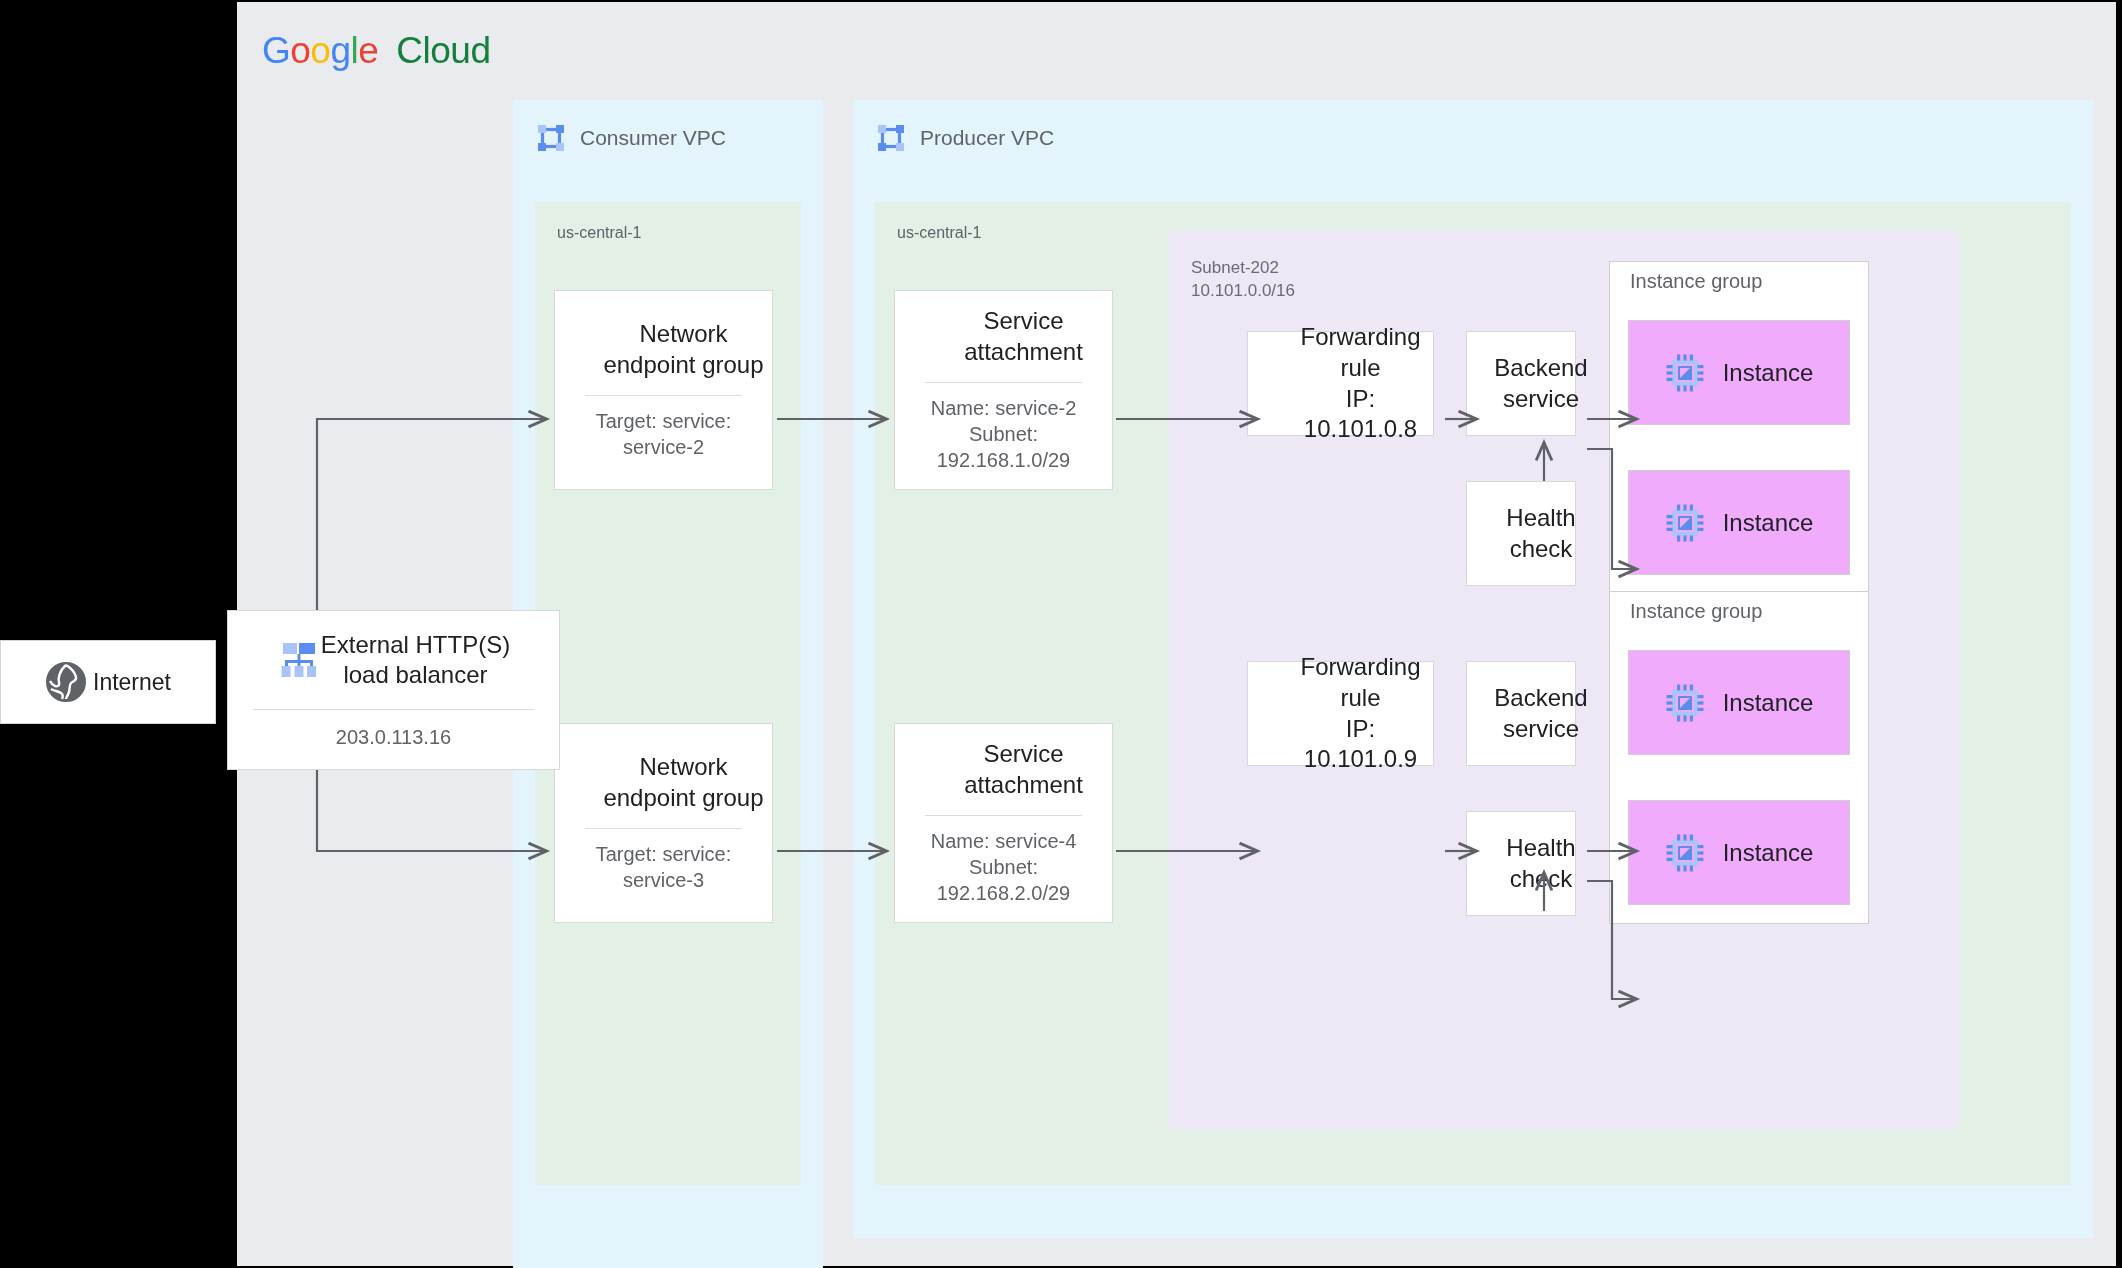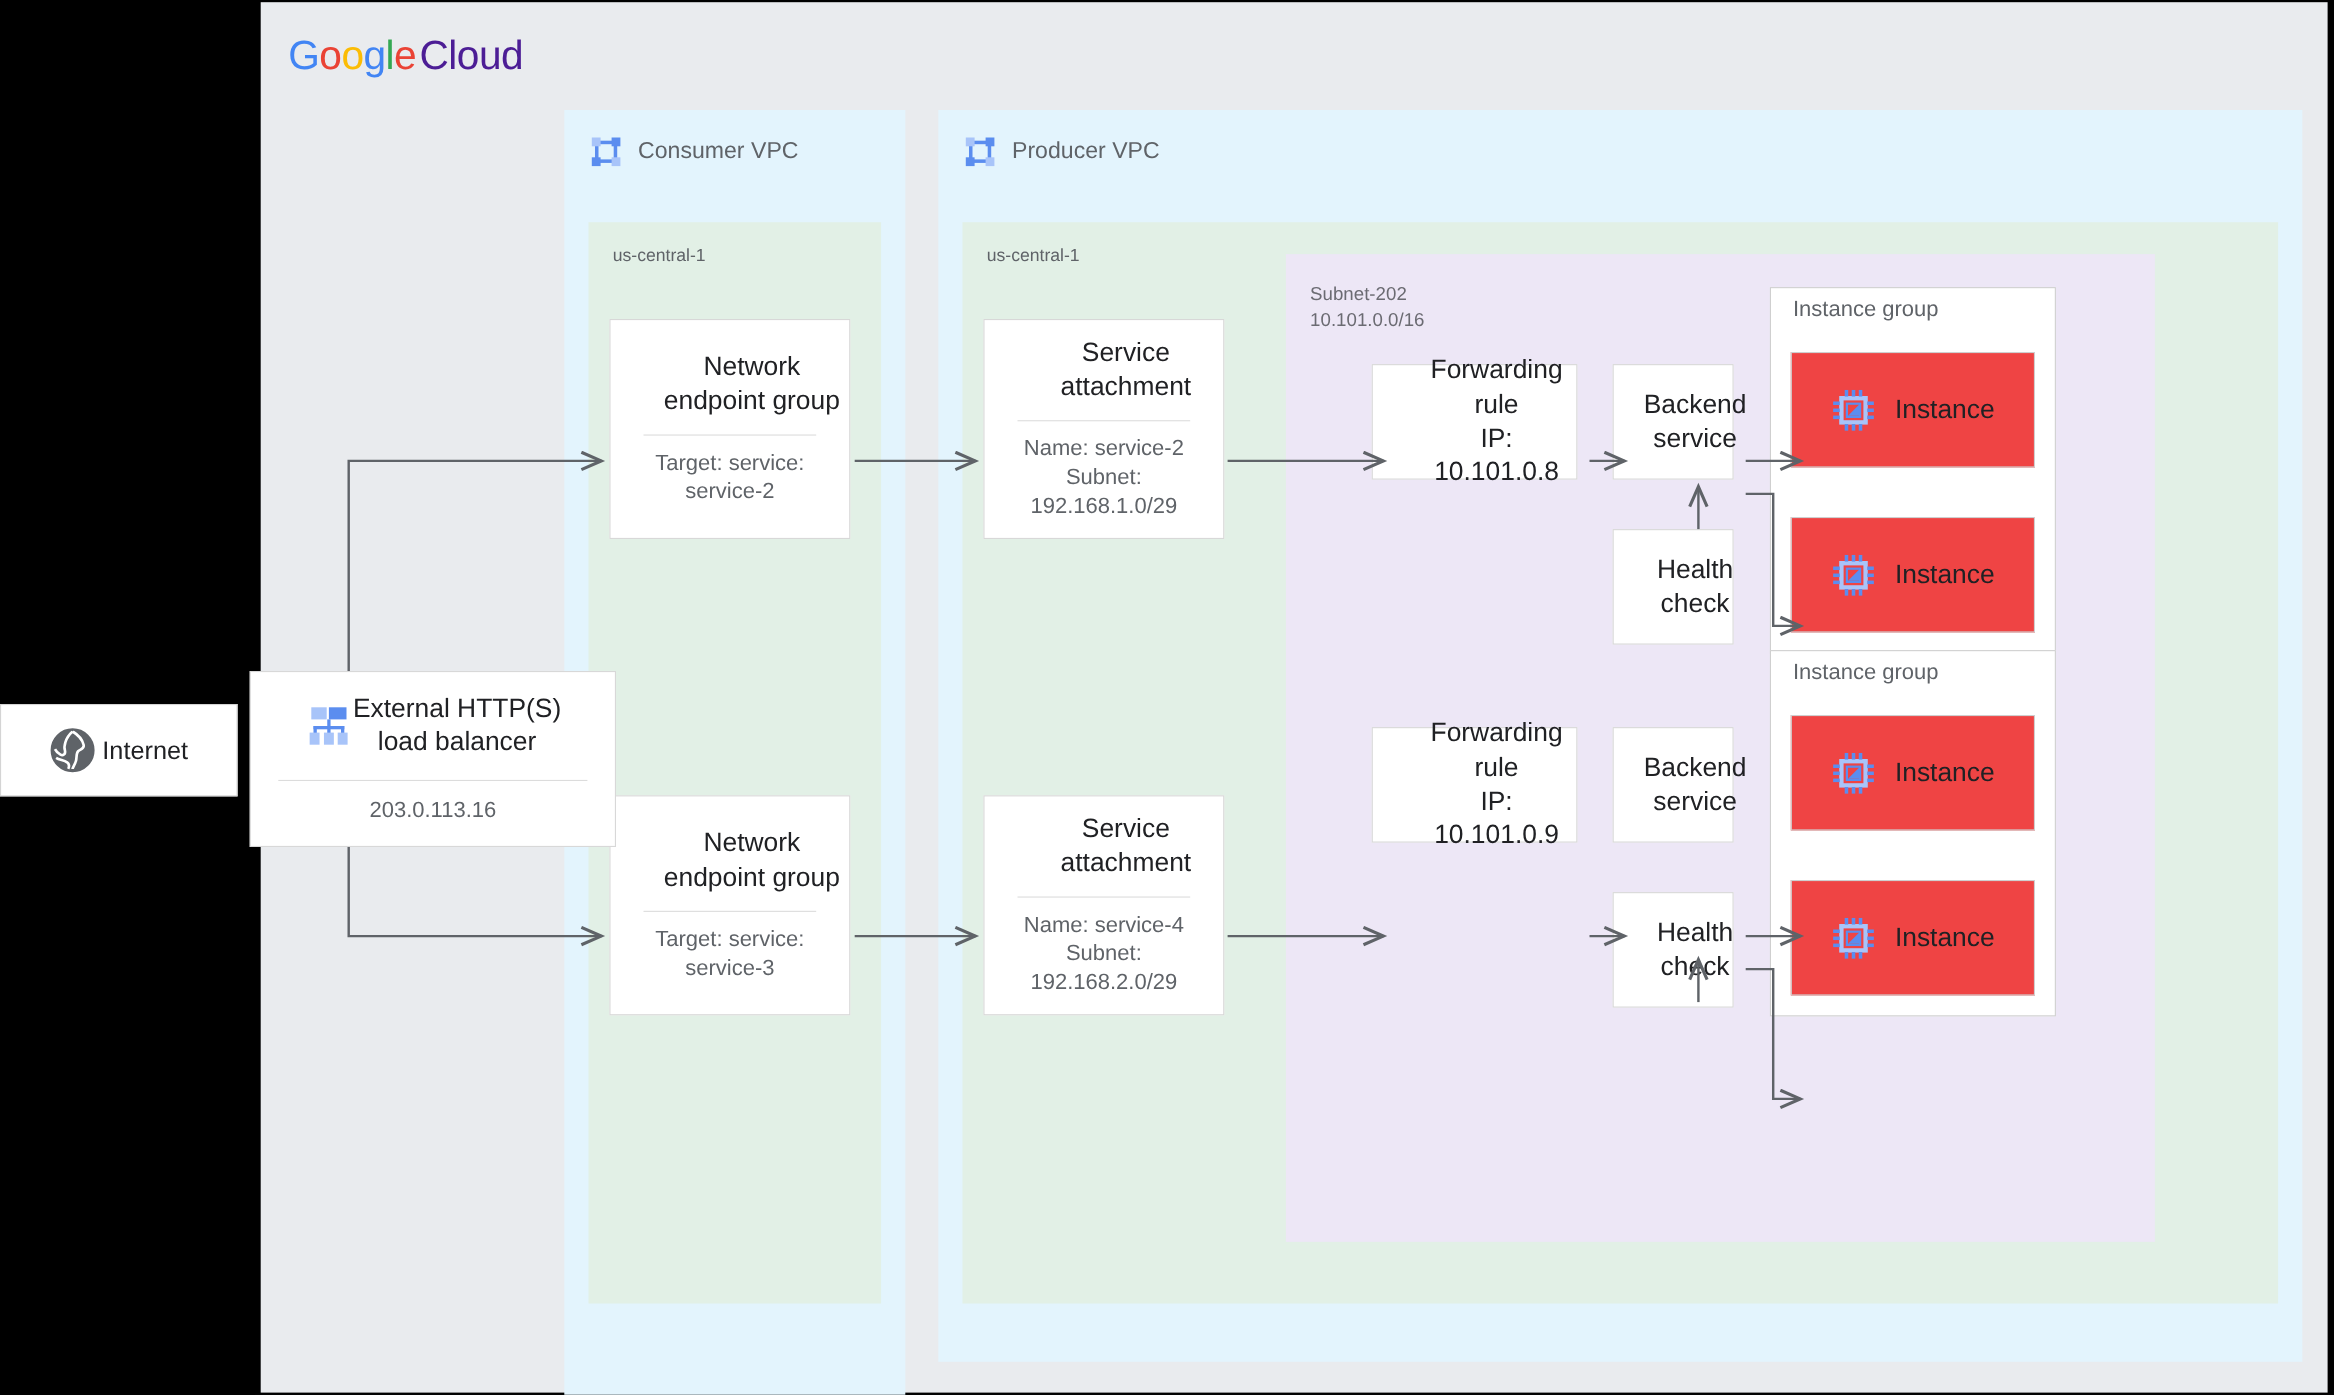--- a/index.html
+++ b/index.html
@@ -20,21 +20,21 @@
 
   
   .gc-logo {
     position: absolute; left: 25px; top: 28px;
     font-size: 37px; letter-spacing: -0.5px;
     white-space: nowrap;
   }
   .gc-logo span { font-family: "Liberation Sans", sans-serif; }
   .g1 { color: #4285F4; } .g2 { color: #EA4335; } .g3 { color: #FBBC05; }
   .g4 { color: #4285F4; } .g5 { color: #34A853; } .g6 { color: #EA4335; }
-  .gc-cloud { color: #4c1d95; margin-left: 3px; }
+  .gc-cloud { color: #15803d; margin-left: 18px; }
 
   
   .internet-box {
     position: absolute; left: 0px; top: 640px;
     width: 216px; height: 84px;
     background: #ffffff; border: 1px solid #d4d4d4;
     display: flex; align-items: center; justify-content: center; gap: 6px;
   }
   .internet-label { font-size: 23px; color: #202124; }
 
@@ -82,21 +82,21 @@
 
   
   .igroup {
     position: absolute; background: #ffffff; border: 1px solid #cfcfcf;
   }
   .igroup-label {
     position: absolute; top: 8px; left: 20px;
     font-size: 20px; color: #5f6368;
   }
   .instance {
-    position: absolute; background: #ef4444; border: 1px solid #cfcfcf;
+    position: absolute; background: #f0abfc; border: 1px solid #cfcfcf;
     display: flex; align-items: center; justify-content: center; gap: 18px;
   }
   .instance-label { font-size: 24px; color: #202124; }
 
   
   .lb-box {
     position: absolute; background: #ffffff; border: 1px solid #d8d8d8;
     display: flex; flex-direction: column; align-items: center;
     justify-content: center;
   }

